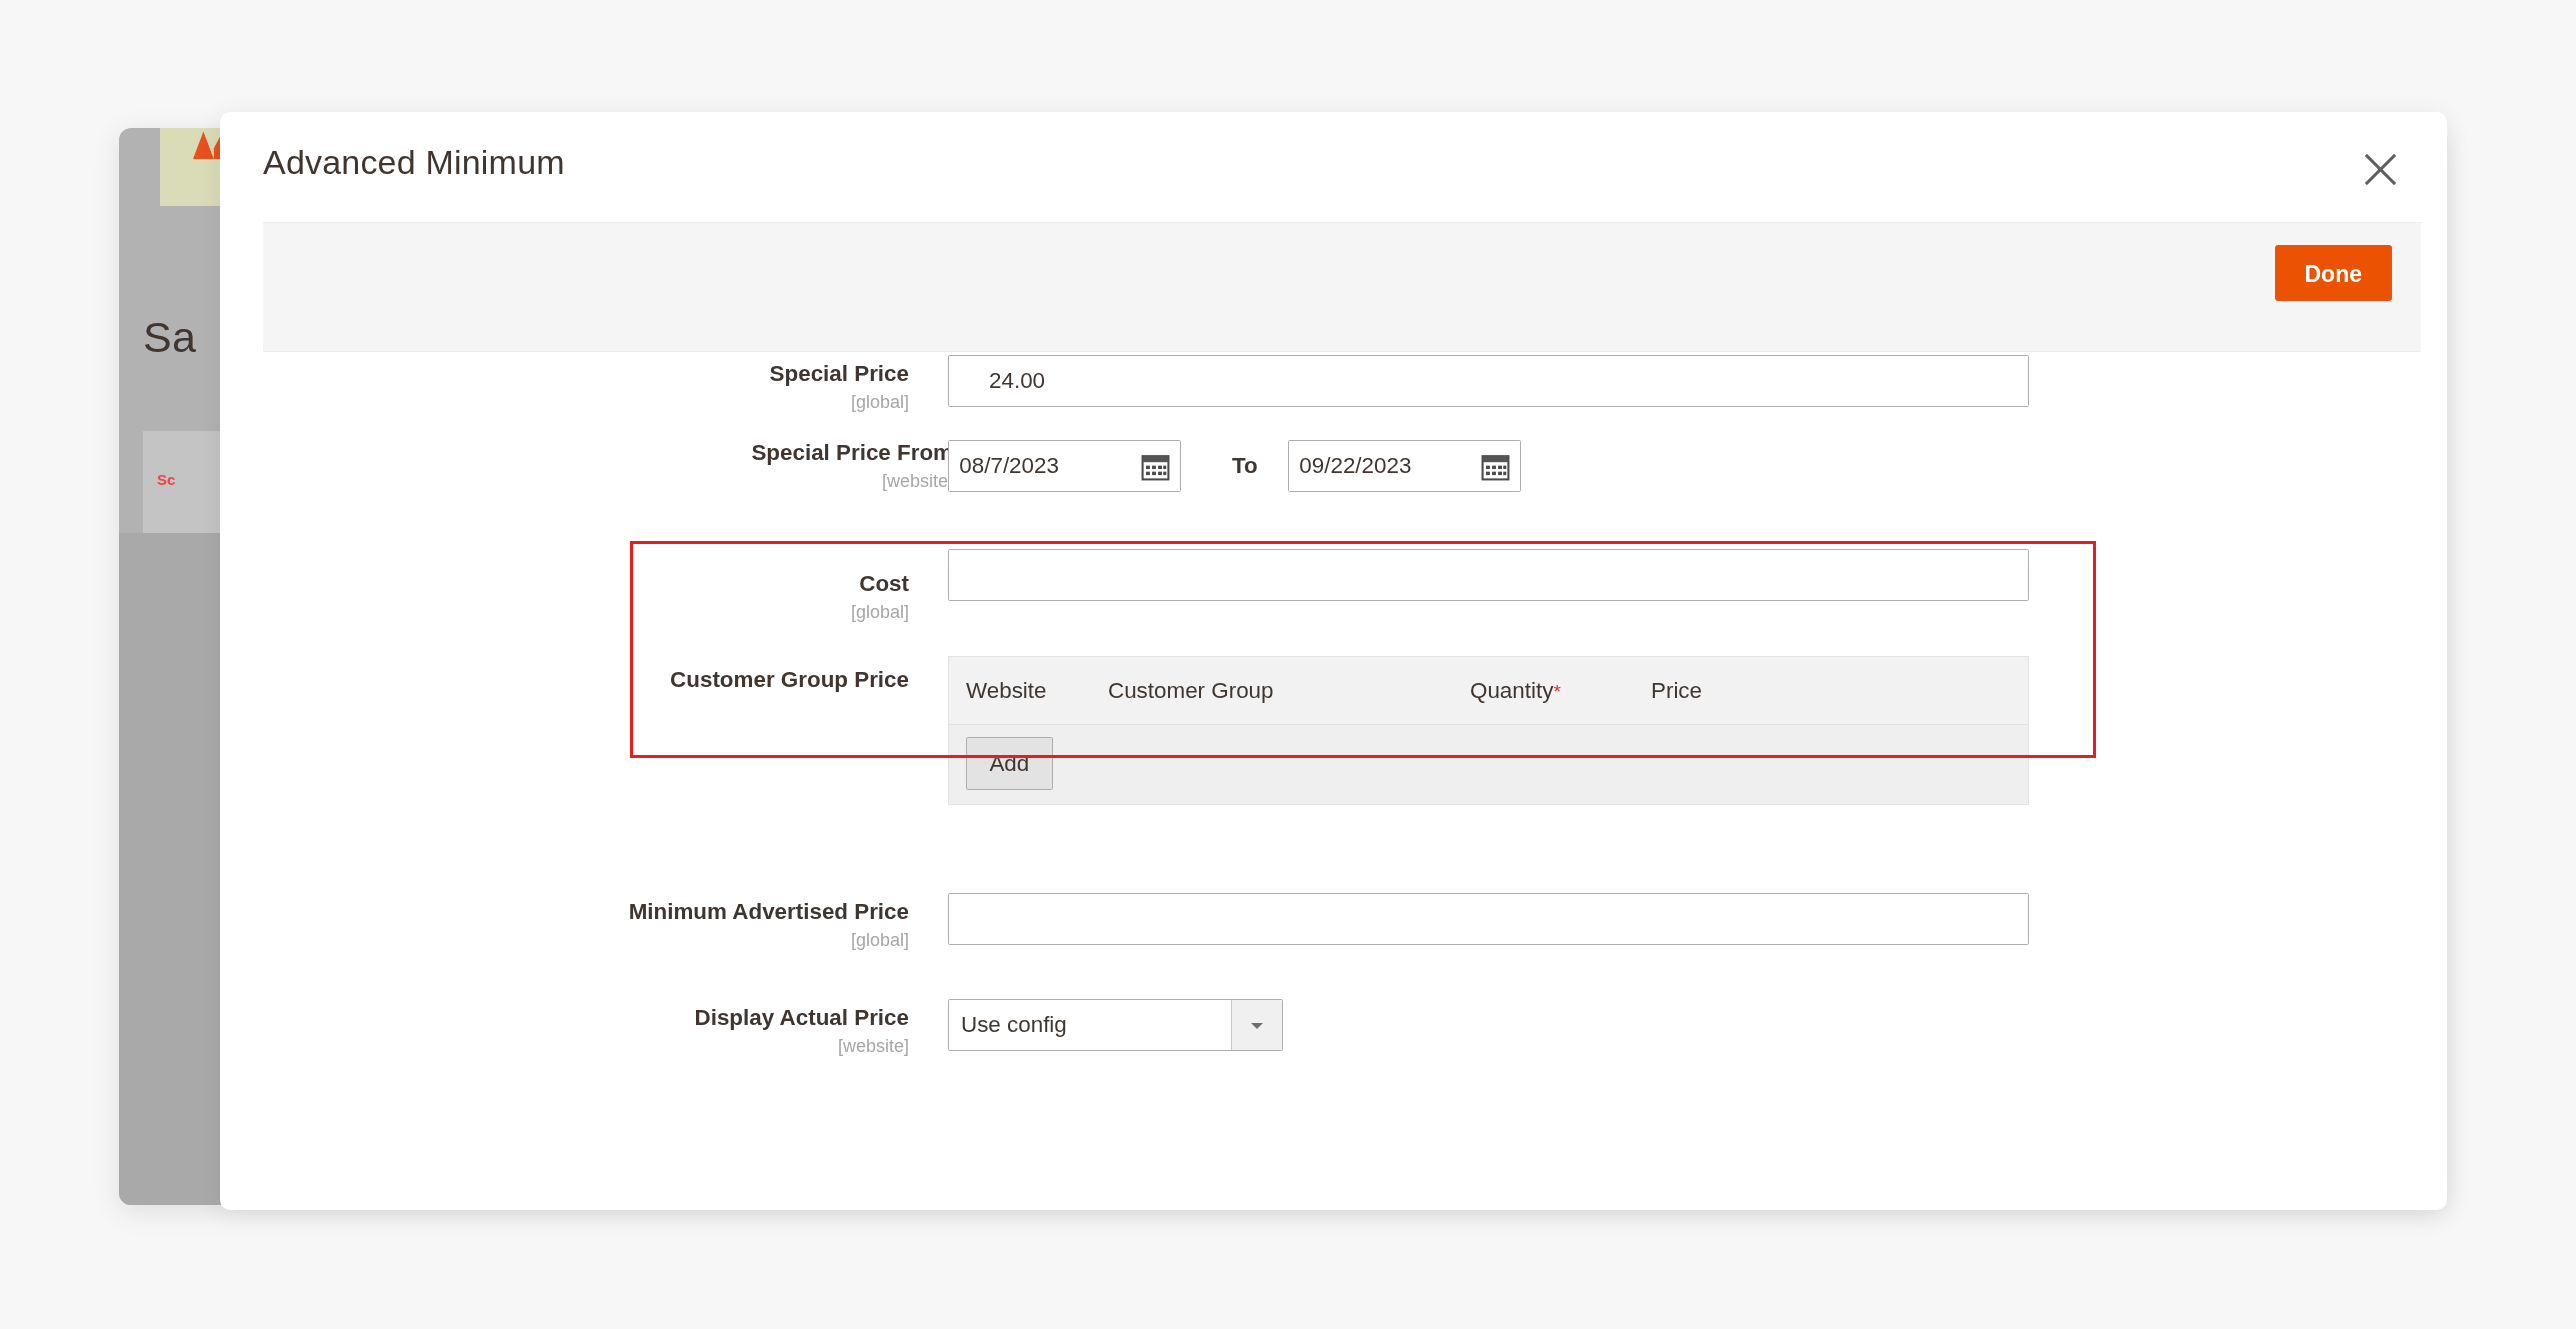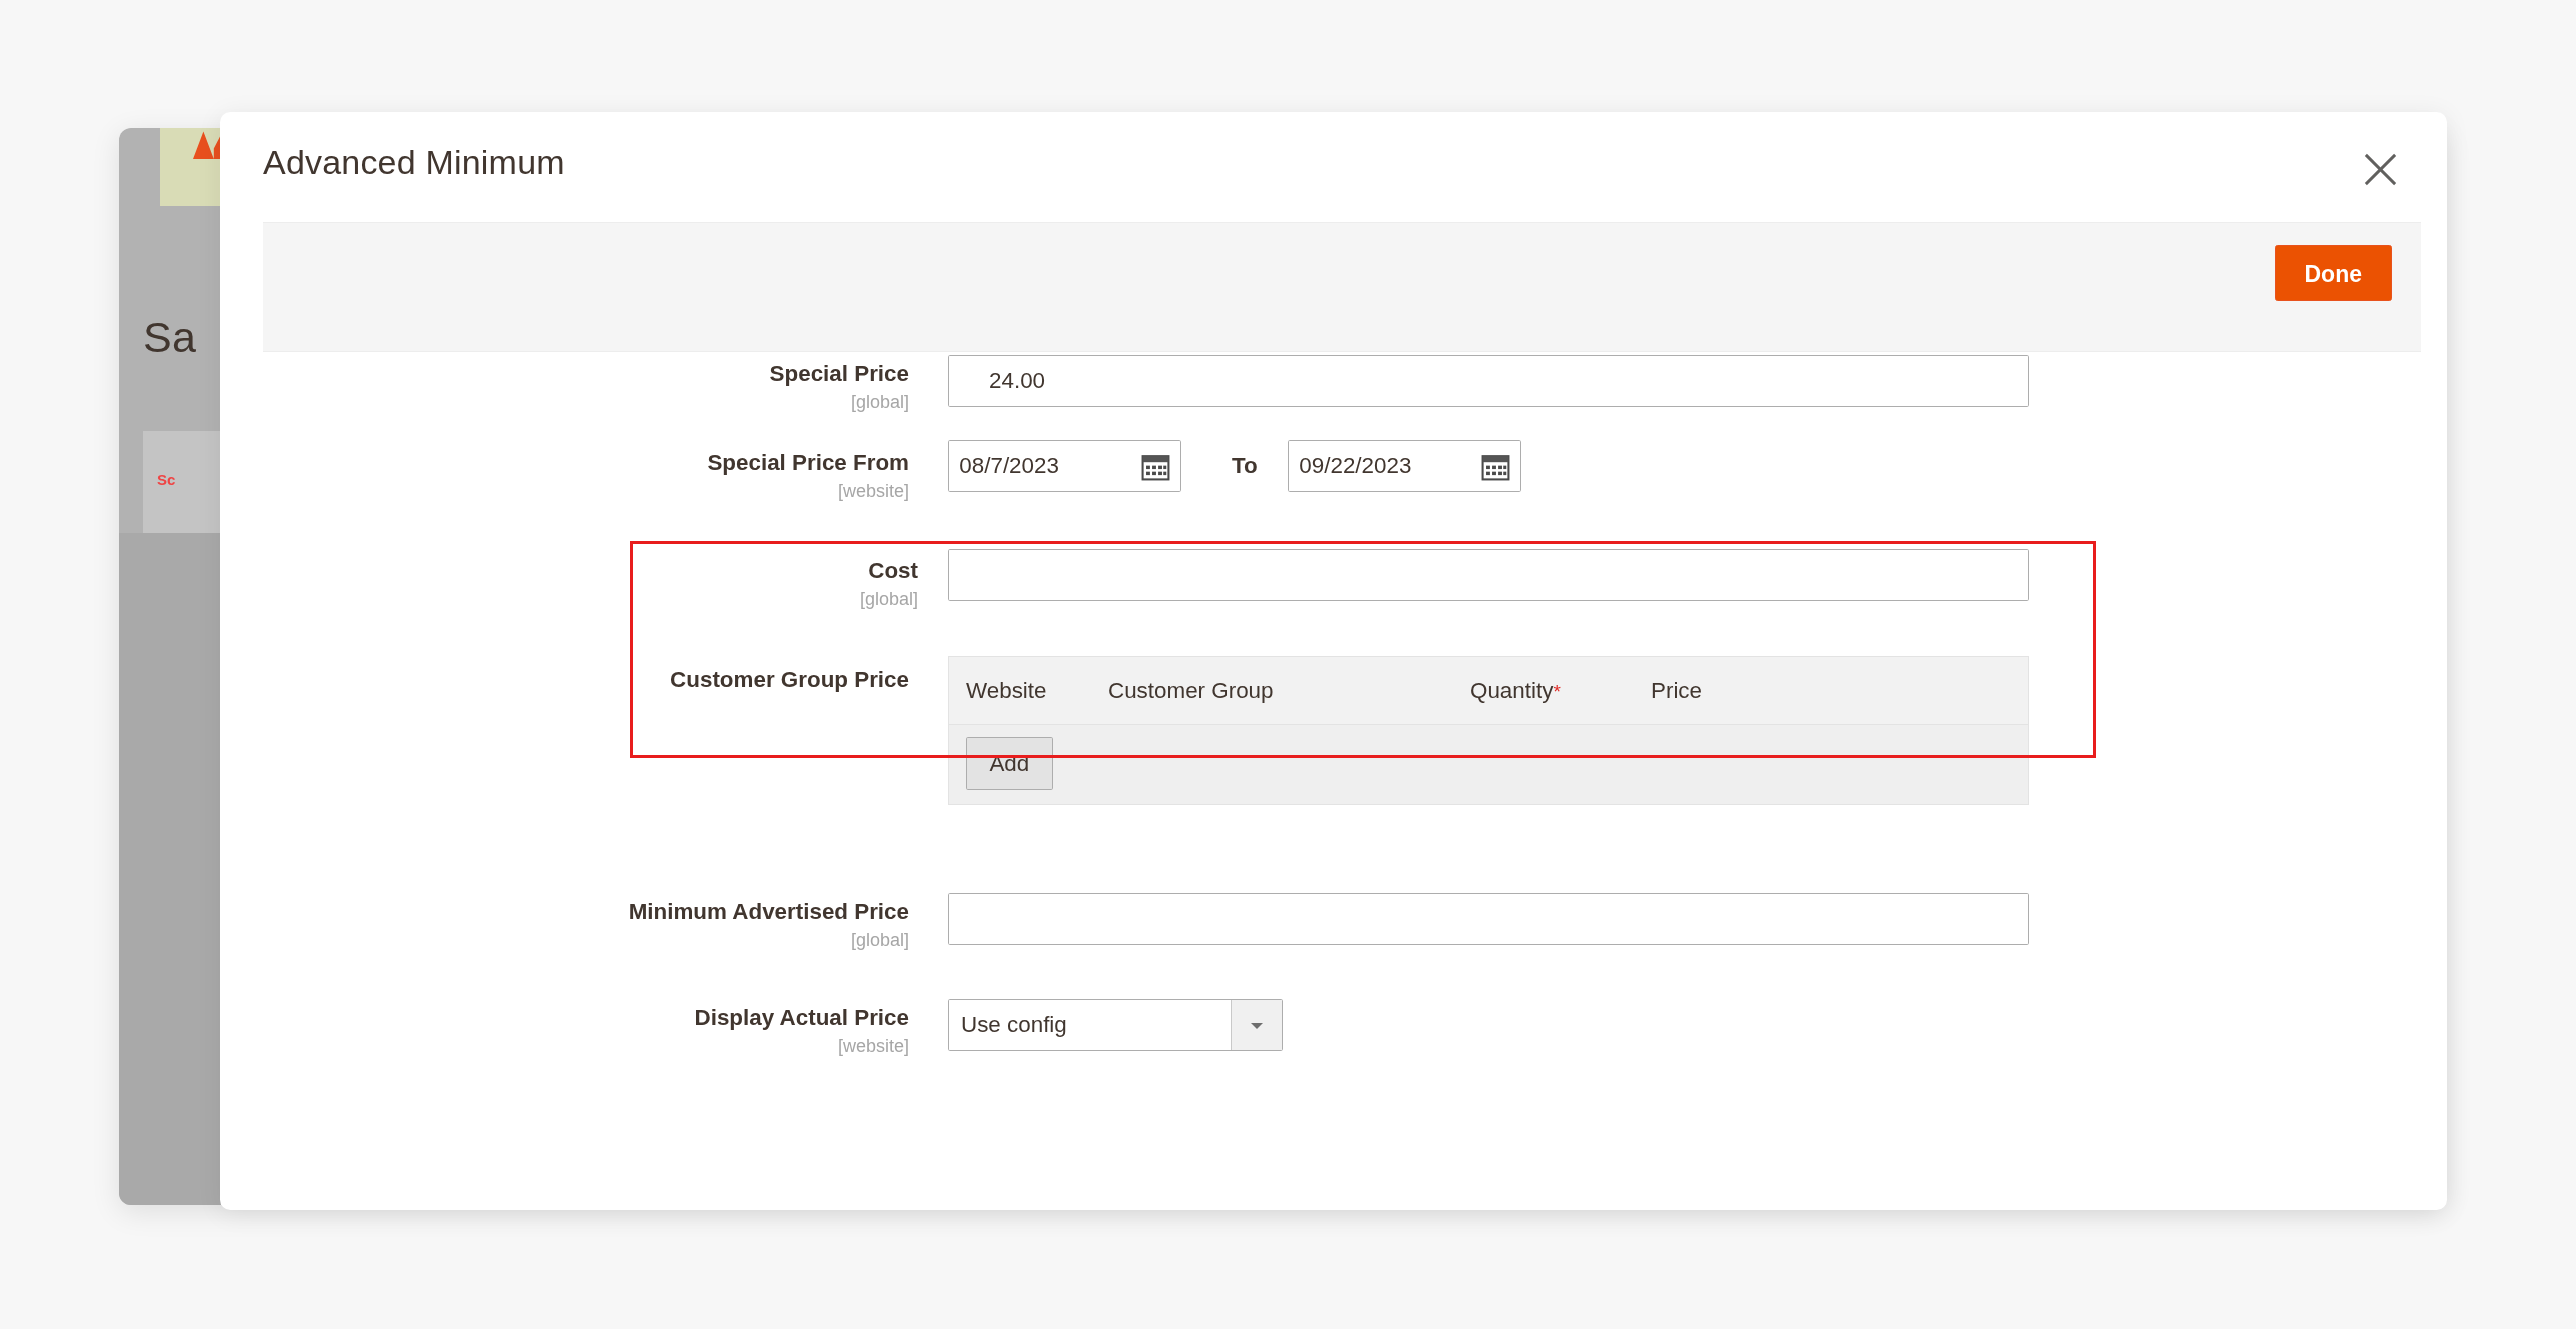--- a/index.html
+++ b/index.html
@@ -372,21 +372,21 @@
     <div class="field-row" style="top:0px;">
       <div class="field-label" style="top:10.3px;">
         <span>Special Price</span>
         <span class="field-scope">[global]</span>
       </div>
       <span class="currency-prefix" style="top:15.5px;">$</span>
       <input class="txt-input" style="top: 5.2px; width: 1081px; padding-left: 40px;" type="text" value="24.00">
     </div>
 
     <div class="field-row" style="top:86px;">
-      <div class="field-label" style="top:13px;">
+      <div class="field-label" style="top:3px;margin-left:44px;">
         <span>Special Price From</span>
         <span class="field-scope">[website]</span>
       </div>
 
       <div class="date-wrap" style="left:728px; top:4.3px;">
         <input type="text" value="08/7/2023" style="">
         <span class="cal-btn">
           <svg width="31" height="31" viewBox="0 0 36 36">
             <rect x="3" y="6" width="30" height="27" fill="#fff" stroke="#4a4a4a" stroke-width="2.4"></rect>
             <rect x="3" y="6" width="30" height="7" fill="#555"></rect>
@@ -421,21 +421,21 @@
                 <rect x="14" y="24" width="4.5" height="4"></rect>
               <rect x="21" y="24" width="4.5" height="4"></rect>
                 <rect x="27" y="24" width="3.5" height="4"></rect>
             </g>
           </svg>
         </span>
       </div>
     </div>
 
     <div class="field-row" style="top:194px;">
-      <div class="field-label" style="top:13px;margin-left:9px;">
+      <div class="field-label" style="top:26px;">
         <span>Cost</span>
         <span class="field-scope">[global]</span>
       </div>
       <span class="currency-prefix" style="top:15.5px;">$</span>
       <input class="txt-input" style="top: 5.2px; width: 1081px; padding-left: 40px;" type="text" value="">
     </div>
 
     <div class="field-row" style="top:306px;">
       <div class="field-label" style="top:10.3px;">
         <span>Customer Group Price</span>

